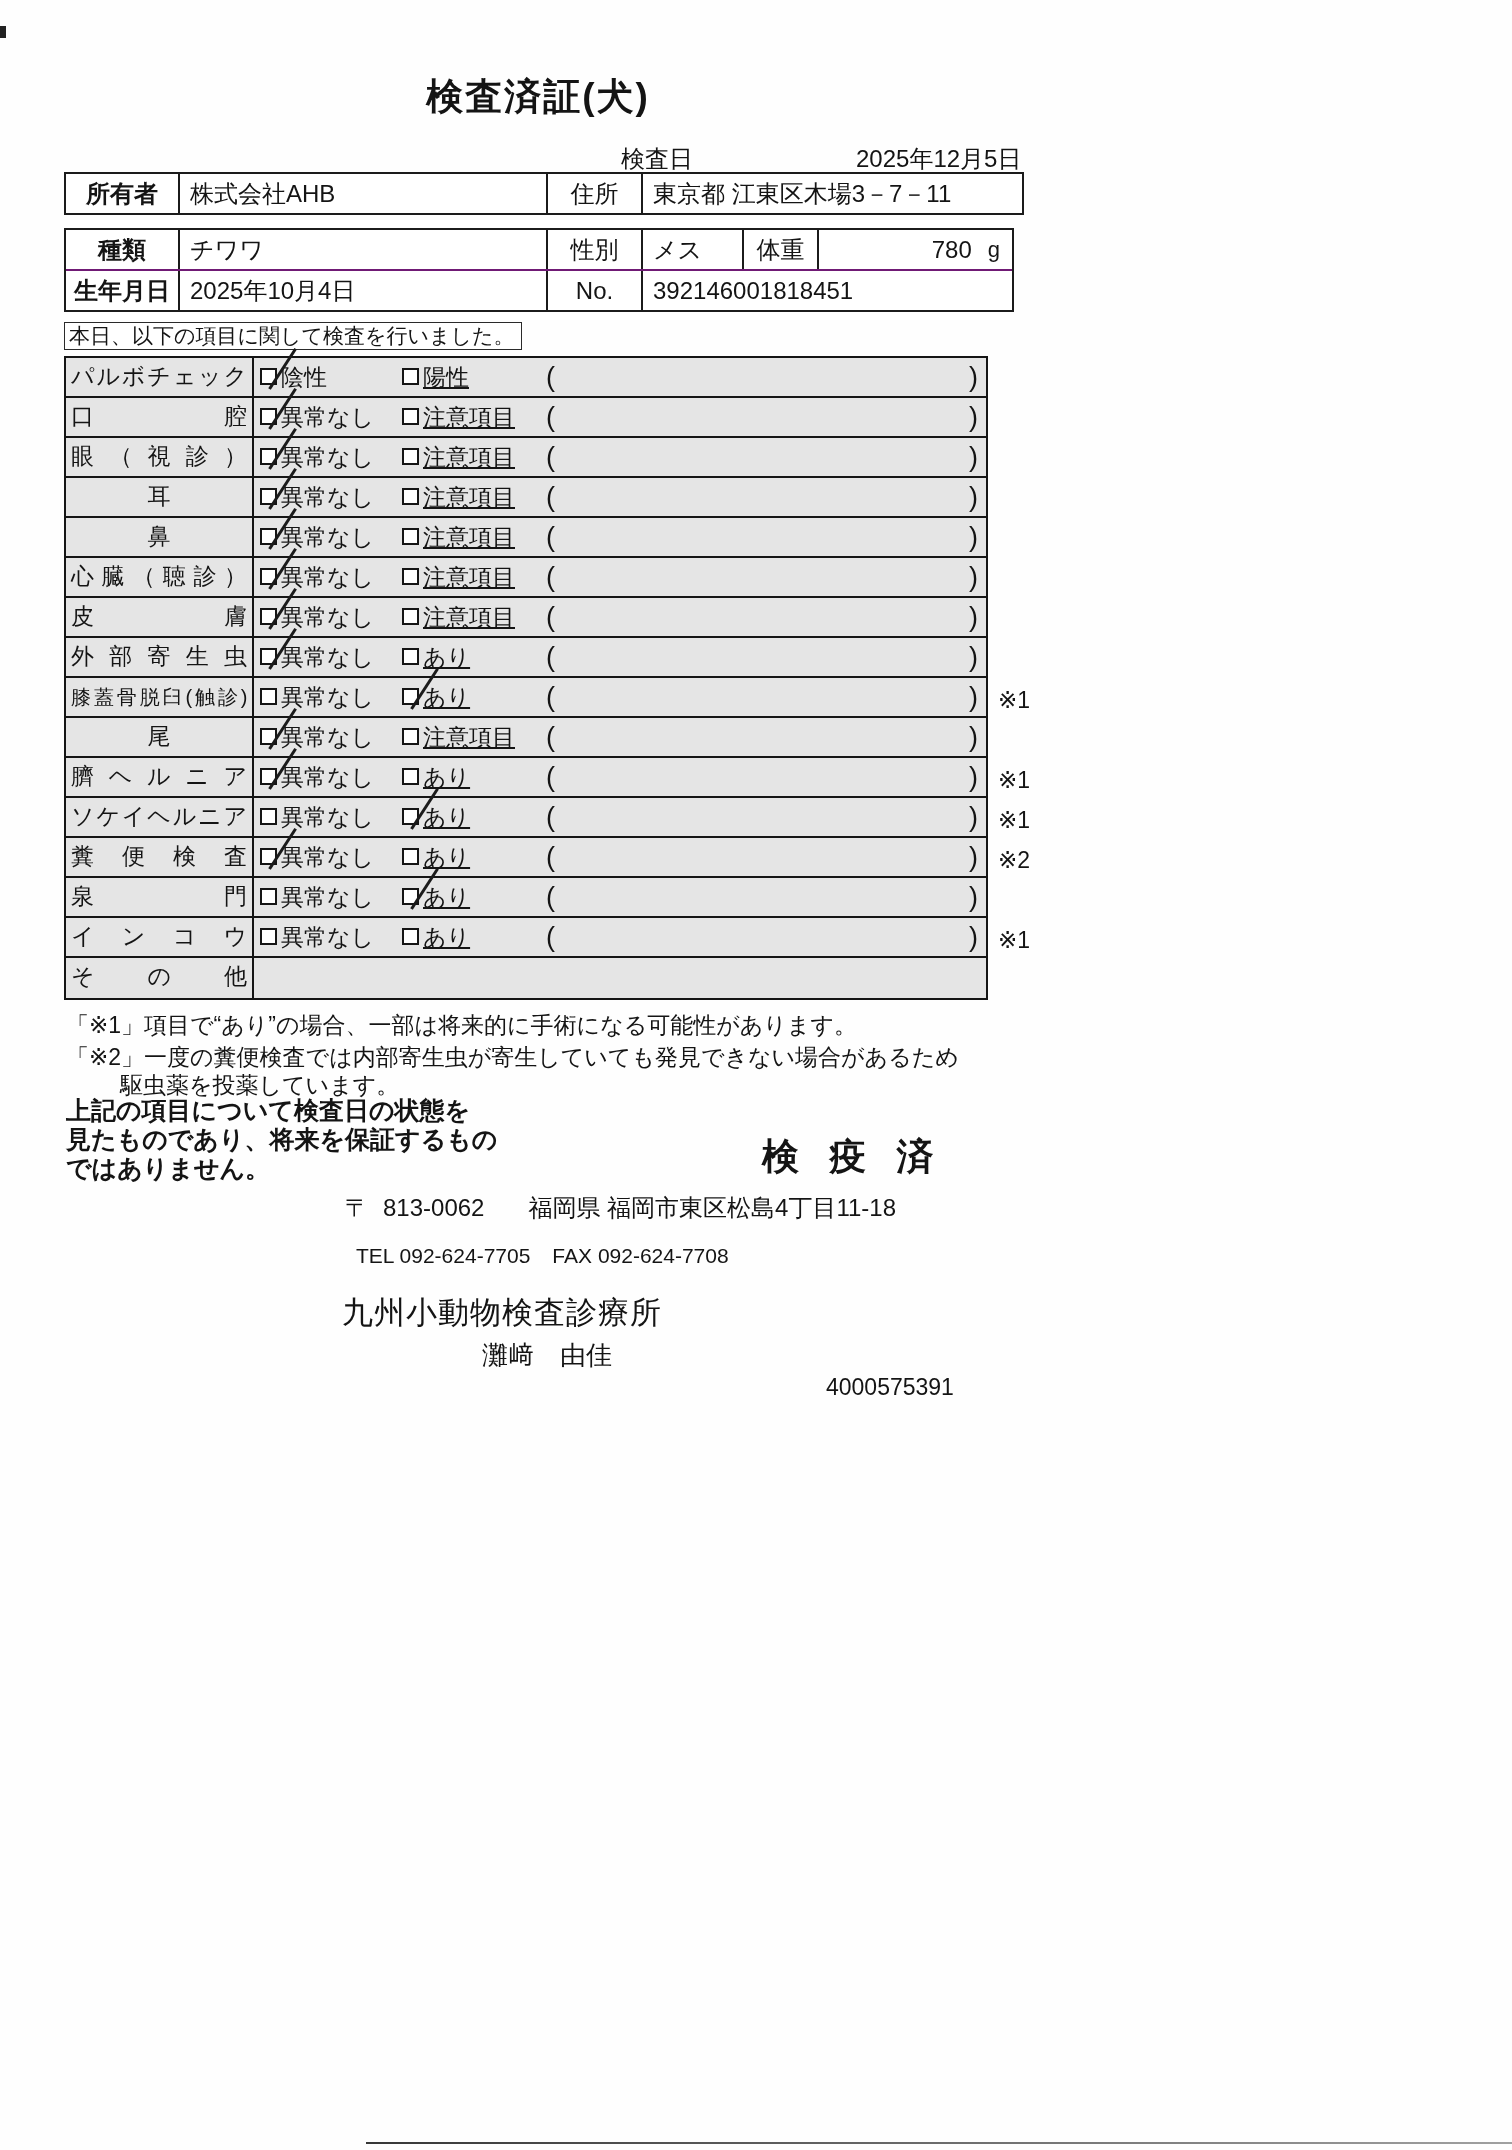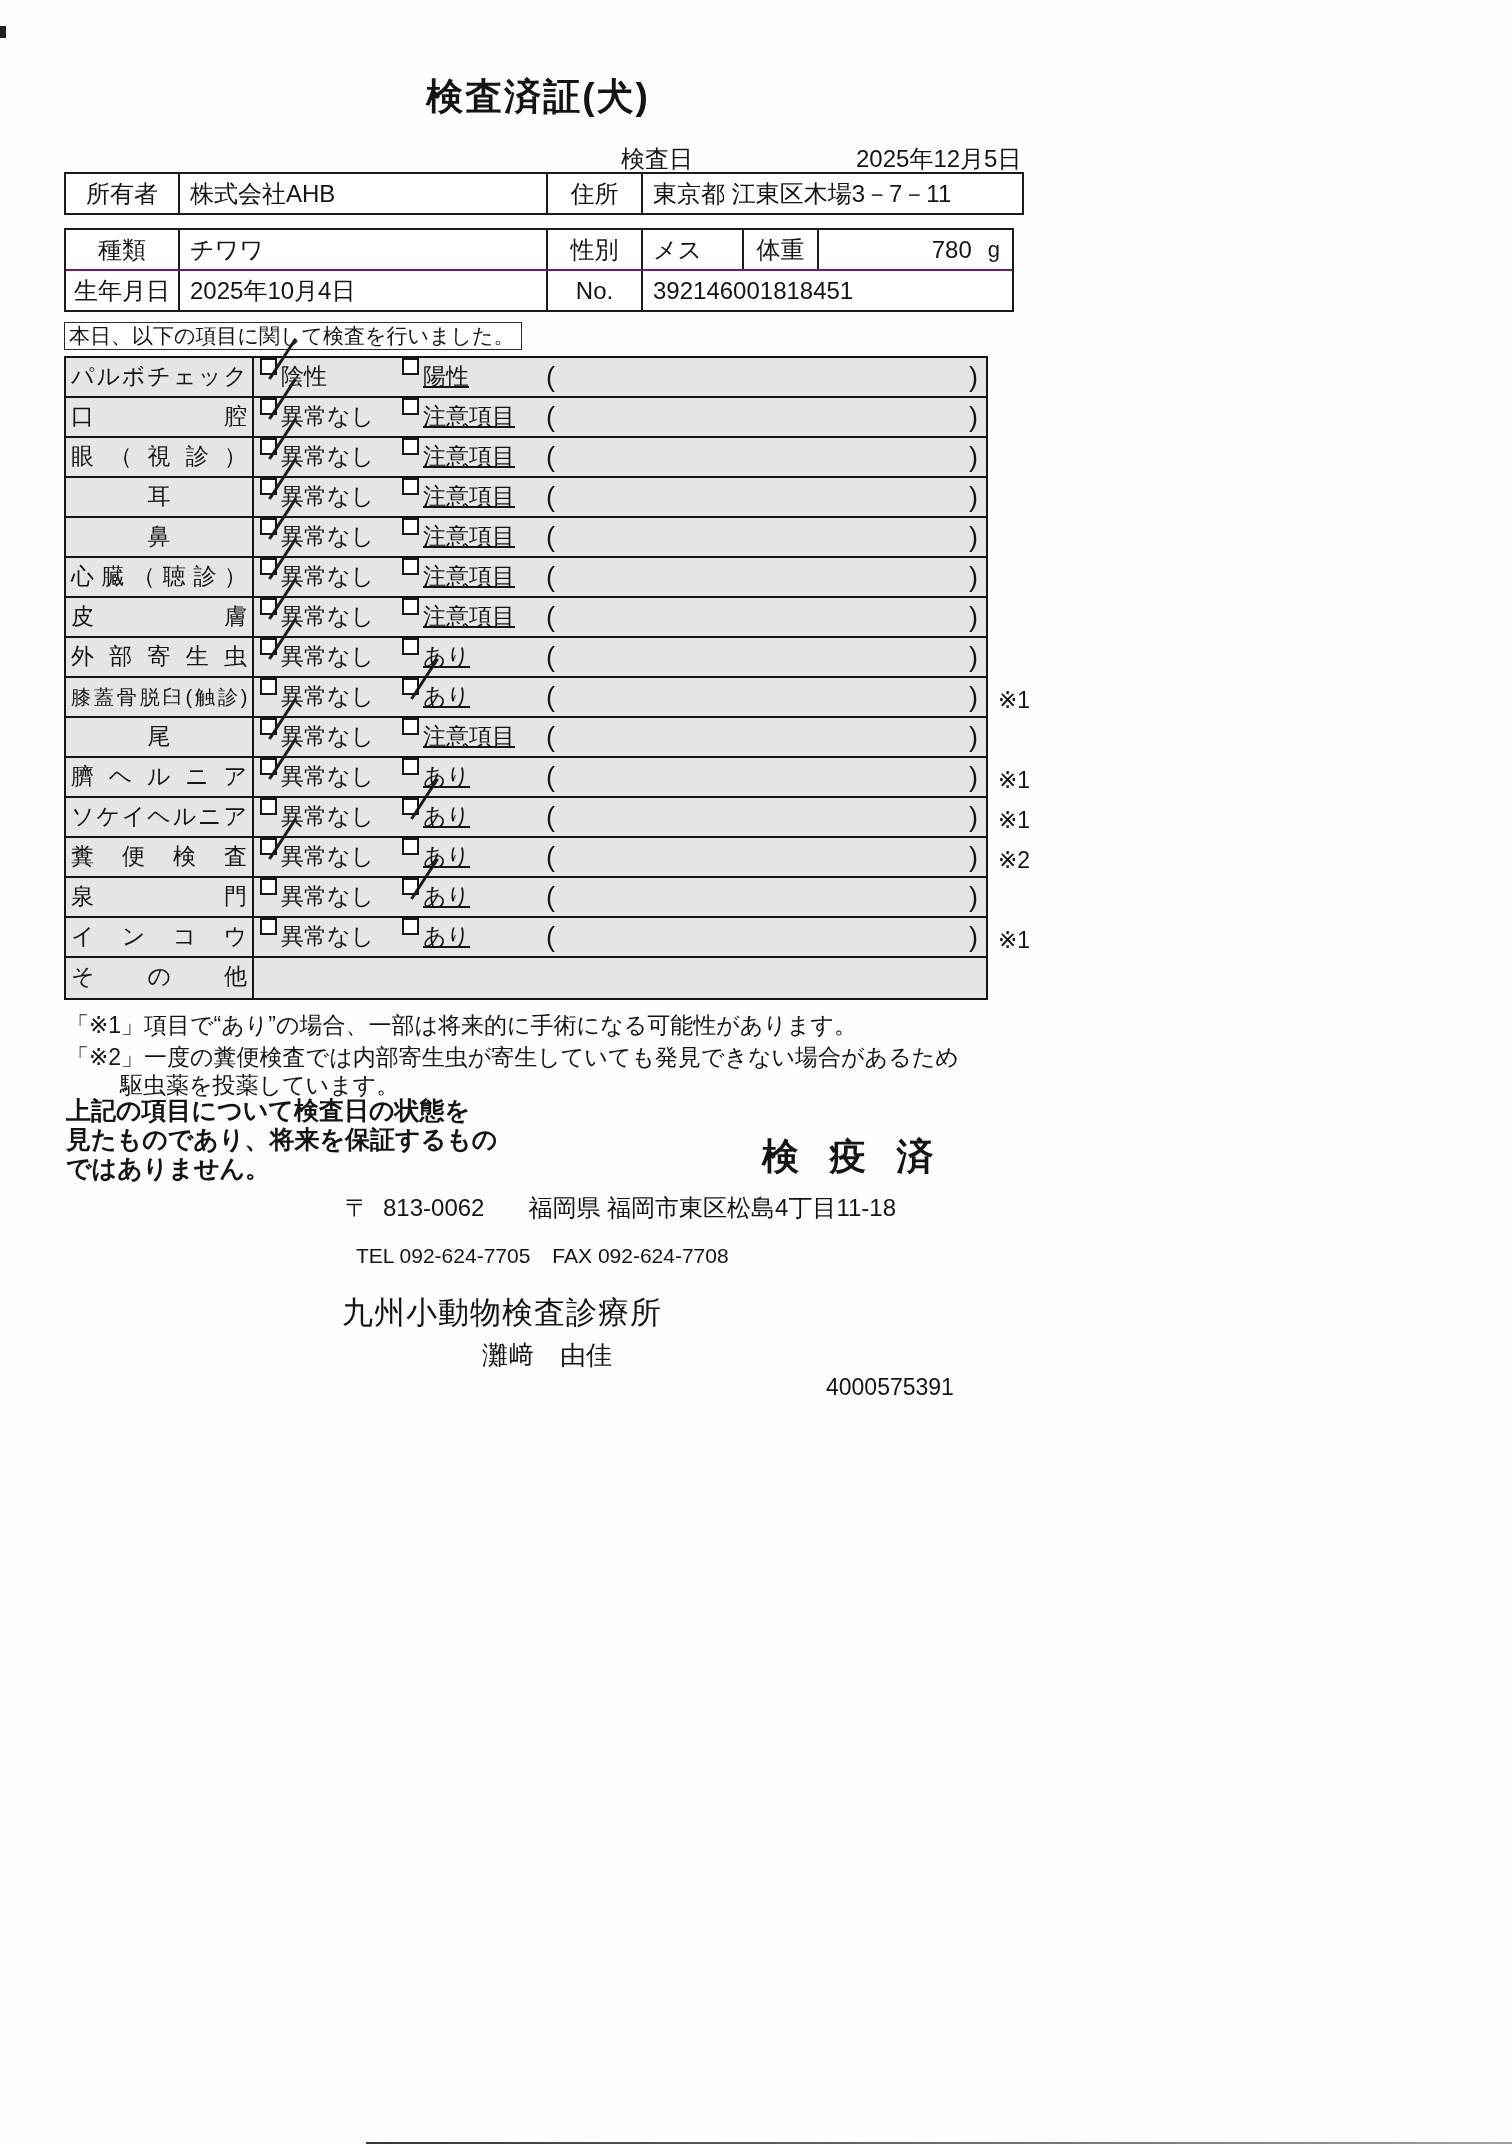--- a/index.html
+++ b/index.html
@@ -23,21 +23,21 @@
   .hdr-table { position: absolute; left: 64px; border: 2px solid #1b1b1b; background: #fff; }
   .owner-table { top: 172px; display: grid; grid-template-columns: 112px 368px 95px 381px; }
   .animal-table { top: 228px; }
   .a-row { display: grid; }
   .a-row1 { grid-template-columns: 112px 368px 95px 101px 75px 195px; border-bottom: 2px solid #701a75; }
   .a-row2 { grid-template-columns: 112px 368px 95px 371px; }
   .cell {
     height: 39px; border-left: 2px solid #1b1b1b;
     display: flex; align-items: center; font-size: 24px; overflow: hidden; white-space: nowrap;
   }
-  .cell:first-child { border-left: none; }
+  .cell:first-child { border-left: none; font-weight: bold; }
   .cell.lab { justify-content: center; }
   .cell.val { padding-left: 10px; }
   .cell.weight { justify-content: flex-end; padding-right: 12px; gap: 16px; }
   .cell.weight .unit { font-size: 22px; }
 
   .intro-box {
     position: absolute; top: 322px; left: 64px; width: 458px; height: 28px;
     border: 1.5px solid #2a2a2a; font-size: 21px; line-height: 25px; padding-left: 4px;
     white-space: nowrap; background:#fff;
   }
@@ -47,21 +47,21 @@
   .trow { position: relative; display: grid; grid-template-columns: 188px 1fr; height: 40px; border-bottom: 2px solid #151515; }
   .trow:last-child { border-bottom: none; }
   .item-cell {
     border-right: 2px solid #151515; font-size: 23px; line-height: 36px;
     padding: 0 5px; white-space: nowrap; overflow: hidden;
   }
   .item-cell.fill { text-align: justify; text-align-last: justify; text-justify: inter-character; }
   .item-cell.center { text-align: center; text-align-last: center; }
   .item-cell.small { font-size: 20px; letter-spacing: -0.5px; line-height: 38px; }
   .result-cell { position: relative; font-size: 23px; line-height: 36px; overflow: visible; }
-  .cb-group { position: absolute; top: 0; height: 37px; display: flex; align-items: flex-start; }
+  .cb-group { position: absolute; top: 0; height: 37px; display: flex; align-items: center; }
   .g1 { left: 6px; }
   .g2 { left: 148px; text-decoration: underline; }
   .cb {
     position: relative; width: 17px; height: 17px;
     border: 2px solid #151515; margin-right: 4px; flex: 0 0 auto; background: #fff;
   }
   .cb.checked::after {
     content: ""; position: absolute; left: 6px; bottom: -6px;
     width: 3px; height: 48px; background: #1a1a1a;
     transform: rotate(33deg); transform-origin: 50% 100%;

